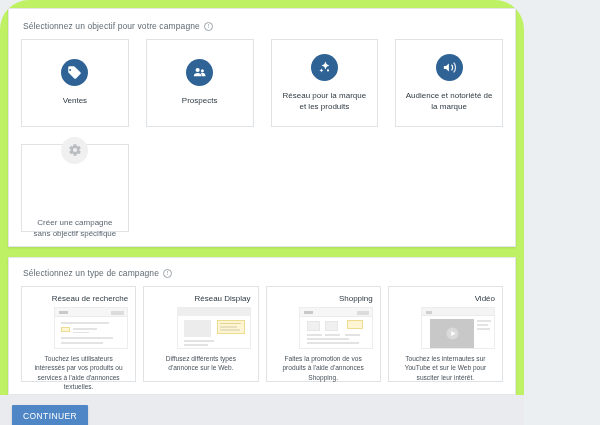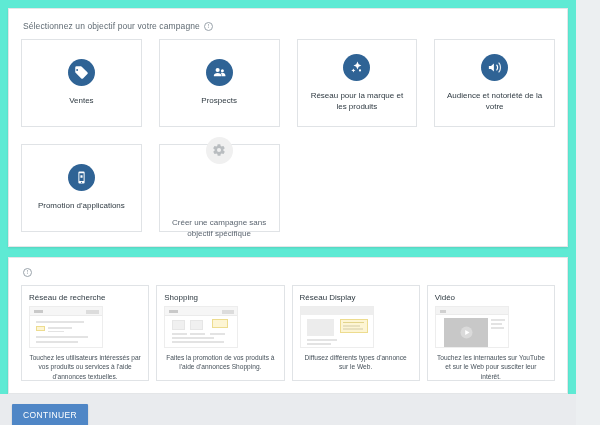--- a/index.html
+++ b/index.html
@@ -5,24 +5,25 @@
   * { box-sizing: border-box; }
   html, body {
     margin: 0; padding: 0;
     width: 600px; height: 425px;
     overflow: hidden;
     background: #eceff1;
     font-family: "Liberation Sans", sans-serif;
   }
   #app {
     position: relative;
-    width: 576px; height: 425px;
-    background: #5eead4;
+    width: 524px; height: 425px;
+    background: #bef264;
     display: flex;
     flex-direction: column;
+    border-radius: 29px;
   }
 
   
   .panel {
     background: #ffffff;
     margin: 0 8px;
     border: 1px solid #e4e6e8;
     box-shadow: 0 1px 2px rgba(0,0,0,.10);
   }
   #panel-objectives {
@@ -120,21 +121,21 @@
     grid-template-columns: repeat(4, 1fr);
     gap: 7px;
   }
   .type-card {
     background: #fff;
     border: 1px solid #e0e3e6;
     height: 96px;
     padding: 7px 7px 6px 7px;
     display: flex;
     flex-direction: column;
-    align-items: flex-start;
+    align-items: flex-end;
     cursor: pointer;
   }
   .type-title {
     font-size: 8px;
     color: #2f3a42;
     text-align: center;
     margin-bottom: 4px;
     flex: none;
   }
   .thumb {
@@ -240,70 +241,75 @@
       </div>
 
       <div class="obj-card">
         <span class="obj-ico">
           <svg width="15" height="15" viewBox="0 0 24 24" fill="#ffffff">
             <path d="M3 9.6v4.8h3.4l4.6 4V5.6l-4.6 4z"></path>
             <path d="M14.6 8.2c.9.9 1.4 2.2 1.4 3.8s-.5 2.9-1.4 3.8l1.3 1.3c1.3-1.3 2-3.1 2-5.1s-.7-3.8-2-5.1z"></path>
             <path d="M17.9 4.9l1.3-1.3c2.1 2.1 3.3 5 3.3 8.4s-1.2 6.3-3.3 8.4l-1.3-1.3c1.7-1.8 2.7-4.3 2.7-7.1s-1-5.3-2.7-7.1z" opacity=".85"></path>
           </svg>
         </span>
-        <span class="obj-label">Audience et notoriété de la votre</span>
-      </div>
-
-      <div class="obj-card">
-        <span class="obj-ico">
-          <svg width="15" height="15" viewBox="0 0 24 24" fill="none">
-            <rect x="7" y="2.4" width="10" height="19.2" rx="1.8" fill="#ffffff"></rect>
-            <rect x="8.6" y="5.2" width="6.8" height="12.4" fill="#2f6395"></rect>
-            <circle cx="12" cy="19.6" r="1" fill="#2f6395"></circle>
-            <rect x="10.3" y="8.2" width="3.4" height="4.2" rx=".5" fill="#ffffff"></rect>
-          </svg>
-        </span>
-        <span class="obj-label">Promotion d'applications</span>
-      </div>
+        <span class="obj-label">Audience et notoriété de la marque</span>
+      </div>
+
 
       <div class="obj-card dim">
         <span class="obj-ico muted">
           <svg width="14" height="14" viewBox="0 0 24 24" fill="#b9bdc0">
             <path d="M19.4 13c.04-.33.06-.66.06-1s-.02-.67-.06-1l2.1-1.63a.5.5 0 00.12-.64l-2-3.46a.5.5 0 00-.6-.22l-2.49 1a7.3 7.3 0 00-1.72-1l-.38-2.65a.49.49 0 00-.5-.42h-4a.49.49 0 00-.49.42l-.38 2.65a7.6 7.6 0 00-1.73 1l-2.49-1a.5.5 0 00-.6.22l-2 3.46a.5.5 0 00.12.64L4.6 11c-.04.33-.07.66-.07 1s.03.67.07 1l-2.11 1.63a.5.5 0 00-.12.64l2 3.46c.13.23.4.31.6.22l2.49-1c.52.4 1.1.74 1.73 1l.38 2.65c.04.24.25.42.49.42h4c.25 0 .46-.18.5-.42l.38-2.65a7.3 7.3 0 001.72-1l2.49 1c.2.09.47.01.6-.22l2-3.46a.5.5 0 00-.12-.64zM12 15.5A3.5 3.5 0 1115.5 12 3.5 3.5 0 0112 15.5z"></path>
           </svg>
         </span>
         <span class="obj-label">Créer une campagne sans objectif spécifique</span>
       </div>
 
       <div></div>
     </div>
   </div>
 
   <div class="panel" id="panel-types">
 
     <div class="section-head">
+      <span>Sélectionnez un type de campagne</span>
       <span class="info-icon">!</span>
     </div>
 
     <div class="type-grid">
 
       <div class="type-card">
         <span class="type-title">Réseau de recherche</span>
         <div class="thumb">
           <div class="tbar" style="left:0;top:0;width:74px;height:9px;background:#f6f6f6;border-bottom:1px solid #ebebeb;"></div>
           <div class="tln" style="left:4px;top:3px;width:9px;height:3px;background:#c9c9c9;"></div>
           <div class="tln" style="left:56px;top:3px;width:13px;height:4px;background:#dcdcdc;"></div>
           <div class="tln" style="left:6px;top:14px;width:48px;height:2.4px;"></div>
           <div class="tyel" style="left:6px;top:19px;width:9px;height:5px;"></div>
           <div class="tln" style="left:18px;top:20px;width:24px;height:2px;"></div>
           <div class="tln" style="left:18px;top:23.5px;width:16px;height:1.6px;"></div>
           <div class="tln" style="left:6px;top:29px;width:52px;height:2.2px;"></div>
           <div class="tln" style="left:6px;top:34px;width:42px;height:2.2px;"></div>
         </div>
         <span class="type-desc">Touchez les utilisateurs intéressés par vos produits ou services à l'aide d'annonces textuelles.</span>
+      </div>
+
+      <div class="type-card">
+        <span class="type-title">Réseau Display</span>
+        <div class="thumb">
+          <div class="tbar" style="left:0;top:0;width:74px;height:8px;background:#eeeeee;"></div>
+          <div class="tbox" style="left:6px;top:12px;width:27px;height:17px;"></div>
+          <div class="tyel" style="left:39px;top:12px;width:28px;height:14px;"></div>
+          <div class="tln" style="left:42px;top:14.5px;width:21px;height:1.8px;background:#e2d48c;"></div>
+          <div class="tln" style="left:42px;top:18px;width:17px;height:1.6px;background:#e8e0bd;"></div>
+          <div class="tln" style="left:42px;top:21px;width:20px;height:1.6px;background:#e8e0bd;"></div>
+          <div class="tln" style="left:6px;top:32px;width:30px;height:2px;"></div>
+          <div class="tln" style="left:6px;top:36px;width:24px;height:2px;"></div>
+        </div>
+        <span class="type-desc">Diffusez différents types d'annonce sur le Web.</span>
       </div>
 
       <div class="type-card">
         <span class="type-title">Shopping</span>
         <div class="thumb">
           <div class="tbar" style="left:0;top:0;width:74px;height:9px;background:#f6f6f6;border-bottom:1px solid #ebebeb;"></div>
           <div class="tln" style="left:4px;top:3px;width:9px;height:3px;background:#c9c9c9;"></div>
           <div class="tln" style="left:57px;top:3px;width:12px;height:4px;background:#dcdcdc;"></div>
           <div class="tbox" style="left:7px;top:13px;width:13px;height:10px;background:#f0f0f0;border:1px solid #e6e6e6;"></div>
           <div class="tbox" style="left:25px;top:13px;width:13px;height:10px;background:#f0f0f0;border:1px solid #e6e6e6;"></div>
@@ -311,35 +317,20 @@
           <div class="tln" style="left:7px;top:26px;width:15px;height:1.6px;"></div>
           <div class="tln" style="left:25px;top:26px;width:15px;height:1.6px;"></div>
           <div class="tln" style="left:45px;top:26px;width:15px;height:1.6px;"></div>
           <div class="tln" style="left:7px;top:30px;width:42px;height:1.8px;"></div>
           <div class="tln" style="left:7px;top:34px;width:52px;height:1.8px;"></div>
         </div>
         <span class="type-desc">Faites la promotion de vos produits à l'aide d'annonces Shopping.</span>
       </div>
 
       <div class="type-card">
-        <span class="type-title">Réseau Display</span>
-        <div class="thumb">
-          <div class="tbar" style="left:0;top:0;width:74px;height:8px;background:#eeeeee;"></div>
-          <div class="tbox" style="left:6px;top:12px;width:27px;height:17px;"></div>
-          <div class="tyel" style="left:39px;top:12px;width:28px;height:14px;"></div>
-          <div class="tln" style="left:42px;top:14.5px;width:21px;height:1.8px;background:#e2d48c;"></div>
-          <div class="tln" style="left:42px;top:18px;width:17px;height:1.6px;background:#e8e0bd;"></div>
-          <div class="tln" style="left:42px;top:21px;width:20px;height:1.6px;background:#e8e0bd;"></div>
-          <div class="tln" style="left:6px;top:32px;width:30px;height:2px;"></div>
-          <div class="tln" style="left:6px;top:36px;width:24px;height:2px;"></div>
-        </div>
-        <span class="type-desc">Diffusez différents types d'annonce sur le Web.</span>
-      </div>
-
-      <div class="type-card">
         <span class="type-title">Vidéo</span>
         <div class="thumb">
           <div class="tbar" style="left:0;top:0;width:74px;height:8px;background:#f4f4f4;border-bottom:1px solid #ebebeb;"></div>
           <div class="tln" style="left:4px;top:2.5px;width:6px;height:3.5px;background:#d0d0d0;"></div>
           <div class="tdk" style="left:8px;top:11px;width:44px;height:29px;background:#c8c8c8;"></div>
           <div class="tln" style="left:55px;top:12px;width:14px;height:2px;"></div>
           <div class="tln" style="left:55px;top:16px;width:11px;height:2px;"></div>
           <div class="tln" style="left:55px;top:20px;width:13px;height:2px;"></div>
           <svg style="position:absolute;left:24px;top:19px;" width="13" height="13" viewBox="0 0 24 24">
             <circle cx="12" cy="12" r="11" fill="#dadada"></circle>

